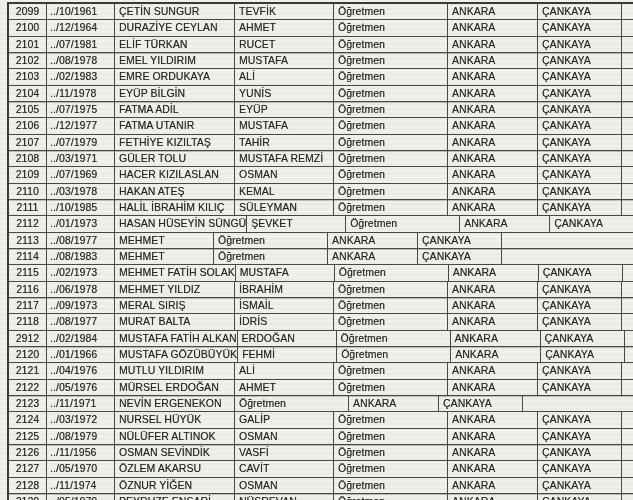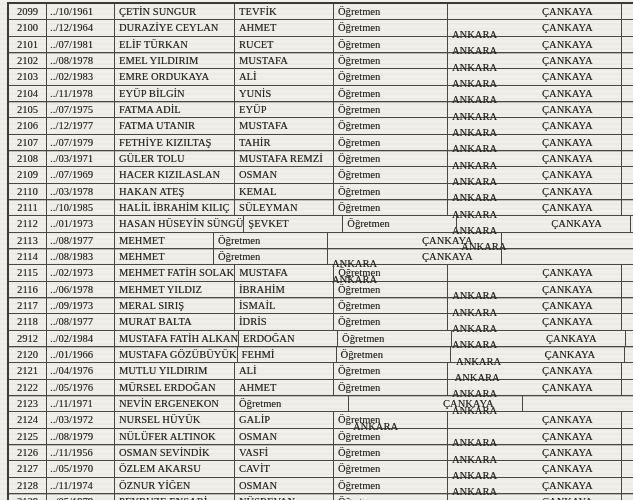--- a/index.html
+++ b/index.html
@@ -10,21 +10,21 @@
     overflow: hidden;
     background: #e7e6e1;
   }
   .page {
     position: relative;
     width: 633px;
     height: 500px;
     background:
       repeating-linear-gradient(0deg, rgba(130,128,118,0.045) 0px, rgba(130,128,118,0.045) 2px, rgba(255,255,255,0.03) 2px, rgba(255,255,255,0.03) 5px),
       #f0efea;
-    font-family: Liberation Serif, serif;
+    font-family: Liberation Sans, sans-serif;
     color: #262420;
   }
   .doc-table {
     position: absolute;
     left: 7px;
     top: 2px;
     width: 626px;
     border-top: 2px solid #3c3a33;
     border-left: 2px solid #3c3a33;
   }
@@ -45,21 +45,21 @@
     white-space: nowrap;
     overflow: visible;
     text-shadow: 0.3px 0.3px 0.6px rgba(58,55,48,0.55);
     letter-spacing: 0.1px;
   }
   .c0 { flex: 0 0 38px; text-align: center; }
   .c1 { flex: 0 0 68px; padding-left: 3px; }
   .c2 { flex: 0 0 120px; padding-left: 4px; }
   .c3 { flex: 0 0 99px; padding-left: 4px; }
   .c4 { flex: 0 0 114px; padding-left: 4px; }
-  .c5 { flex: 0 0 90px; padding-left: 4px; margin-top: 23px; }
+  .c5 { flex: 0 0 90px; padding-left: 4px; }
   .c6 { flex: 0 0 84px; padding-left: 4px; }
   .c7 { flex: 1 1 auto; border-right: none; }
 </style>
 </head>
 <body>
 
 <div class="page">
   <div class="doc-table" id="doc-table">
   <div class="row">
     <div class="cell c0">2099</div>

